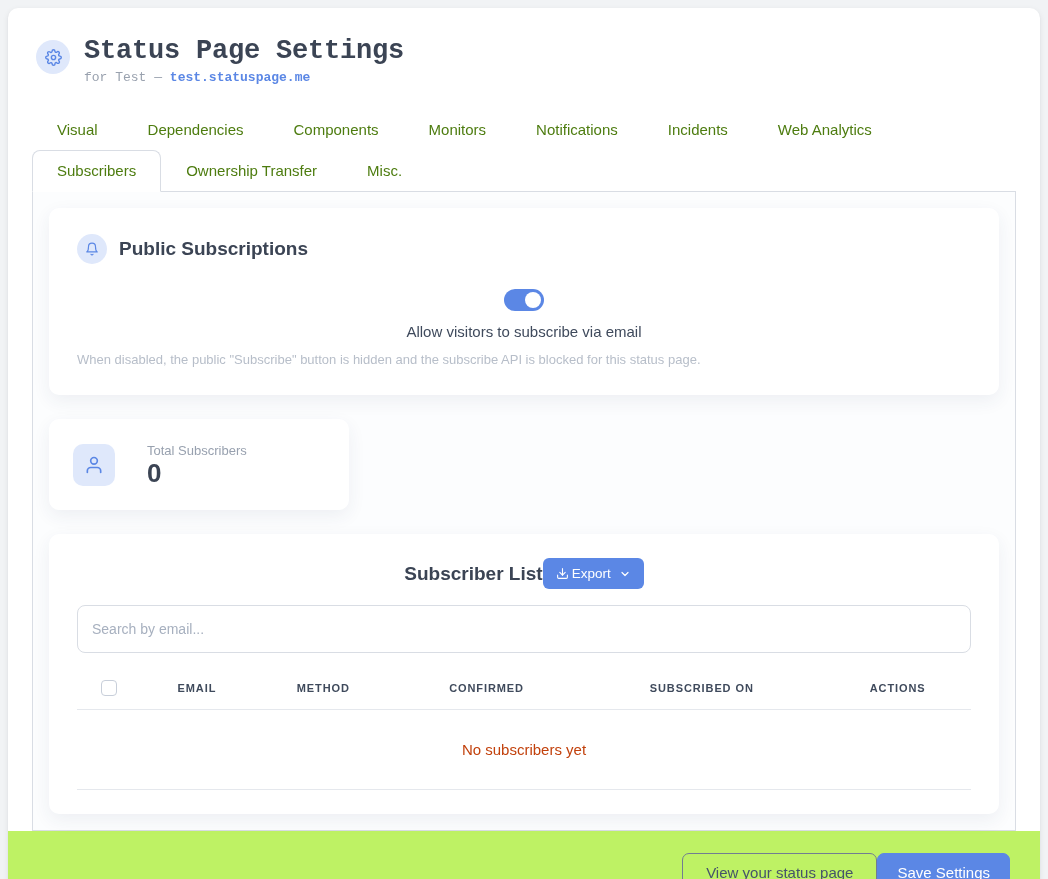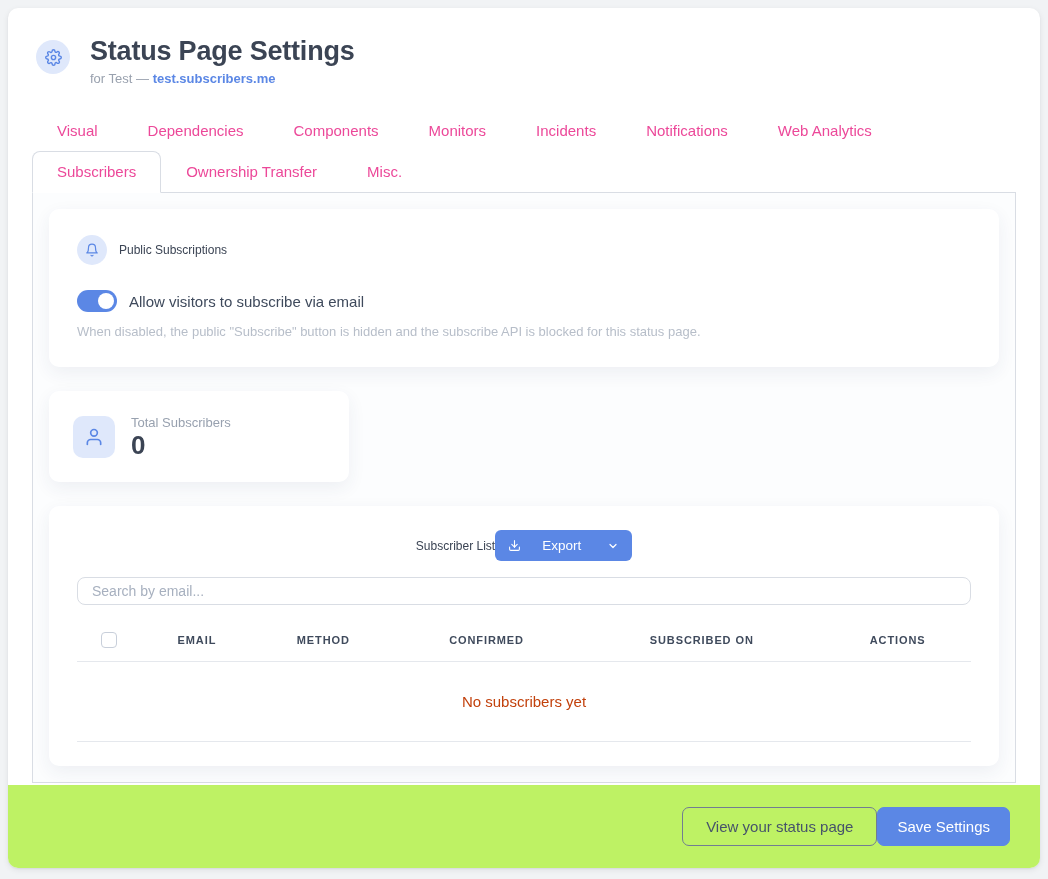--- a/index.html
+++ b/index.html
@@ -15,38 +15,38 @@
     min-height: 860px;
     background: #ffffff;
     border-radius: 10px;
     box-shadow: 0 1px 2px rgba(16,24,40,.06), 0 2px 6px rgba(16,24,40,.08);
     display: flex;
     flex-direction: column;
     overflow: hidden;
   }
 
   
-  .header { display: flex; align-items: flex-start; gap: 20px; padding: 28px 28px 0; }
+  .header { display: flex; align-items: flex-start; gap: 14px; padding: 28px 28px 0; font-family: Liberation Mono, monospace; }
   .header-icon {
     width: 34px; height: 34px; border-radius: 50%;
     background: #dfe8fb; color: #5b87e5;
     display: flex; align-items: center; justify-content: center;
     flex: 0 0 auto; margin-top: 4px;
   }
   .page-title { font-size: 27px; font-weight: 600; color: #3b4454; letter-spacing: -.2px; }
   .page-subtitle { margin-top: 4px; font-size: 13px; color: #99a1ae; }
   .page-subtitle a { color: #5b87e5; text-decoration: none; font-weight: 600; }
 
   
   .tabs { margin: 24px 24px 0; }
   .tabs-row { display: flex; }
   .tab {
     padding: 11px 24px;
     font-size: 15px;
-    color: #ec4899;
+    color: #4d7c0f;
     border: 1px solid transparent;
     white-space: nowrap;
     cursor: pointer;
   }
   .tab.active {
     background: #fff;
     border-color: #d9dde4;
     border-bottom-color: #fff;
     border-radius: 8px 8px 0 0;
     position: relative;
@@ -70,57 +70,57 @@
   }
 
   
   .card-pubsubs { padding: 26px 28px 28px; }
   .pub-head { display: flex; align-items: center; gap: 12px; }
   .pub-icon {
     width: 30px; height: 30px; border-radius: 50%;
     background: #dfe8fb; color: #5b87e5;
     display: flex; align-items: center; justify-content: center; flex: 0 0 auto;
   }
-  .section-title { font-size: 12px; font-weight: 400; color: #3b4454; }
-  .toggle-row { margin-top: 25px; display: flex; align-items: center; gap: 12px; }
+  .section-title { font-size: 19px; font-weight: 700; color: #3b4454; }
+  .toggle-row { margin-top: 25px; display: flex; align-items: center; gap: 12px; flex-direction: column; }
   .toggle {
     width: 40px; height: 22px; border-radius: 11px;
     background: #5b87e5; position: relative; cursor: pointer; flex: 0 0 auto;
   }
   .toggle::after {
     content: ""; position: absolute; top: 3px; right: 3px;
     width: 16px; height: 16px; border-radius: 50%; background: #fff;
   }
   .toggle-label { font-size: 15px; color: #3f4a5c; }
   .helper-text { margin-top: 12px; font-size: 13px; color: #b7bec9; }
 
   
   .card-stat {
     width: 300px; margin-top: 24px; padding: 24px;
-    display: flex; align-items: center; gap: 16px;
+    display: flex; align-items: center; gap: 32px;
   }
   .stat-icon {
     width: 42px; height: 42px; border-radius: 10px;
     background: #dfe8fb; color: #5b87e5;
     display: flex; align-items: center; justify-content: center; flex: 0 0 auto;
   }
   .stat-label { font-size: 13px; color: #98a1af; }
   .stat-value { font-size: 26px; font-weight: 600; color: #3b4454; margin-top: 2px; line-height: 1; }
 
   
   .card-list { margin-top: 24px; padding: 24px 28px; }
   .list-head { display: flex; align-items: center; justify-content: center; }
   .export-btn {
     background: #5b87e5; color: #fff; border: none; border-radius: 6px;
     padding: 8px 13px; font-size: 13.5px; font-family: inherit;
-    display: flex; align-items: center; gap: 21px; cursor: pointer;
+    display: flex; align-items: center; gap: 3px; cursor: pointer;
   }
   .export-btn .caret { margin-left: 5px; display: flex; }
   .search-input {
-    margin-top: 16px; width: 100%; height: 28px;
+    margin-top: 16px; width: 100%; height: 48px;
     border: 1px solid #d9dde4; border-radius: 8px;
     padding: 0 14px; font-size: 14px; color: #3f4a5c;
     font-family: inherit; outline: none; background: #fff;
   }
   .search-input::placeholder { color: #a7b0bf; }
 
   table.sub-table { width: 100%; border-collapse: collapse; margin-top: 14px; }
   .sub-table th {
     font-size: 11px; font-weight: 700; letter-spacing: .9px;
     color: #3f4a5c; text-align: center; padding: 13px 8px;
@@ -163,32 +163,32 @@
 
   <div class="header">
     <div class="header-icon">
       <svg class="icon-svg" width="17" height="17" viewBox="0 0 24 24" fill="none" stroke="currentColor" stroke-width="2" stroke-linecap="round" stroke-linejoin="round">
           <circle cx="12" cy="12" r="3"></circle>
           <path d="M19.4 15a1.65 1.65 0 0 0 .33 1.82l.06.06a2 2 0 0 1 0 2.83 2 2 0 0 1-2.83 0l-.06-.06a1.65 1.65 0 0 0-1.82-.33 1.65 1.65 0 0 0-1 1.51V21a2 2 0 0 1-2 2 2 2 0 0 1-2-2v-.09A1.65 1.65 0 0 0 9 19.4a1.65 1.65 0 0 0-1.82.33l-.06.06a2 2 0 0 1-2.83 0 2 2 0 0 1 0-2.83l.06-.06a1.65 1.65 0 0 0 .33-1.82 1.65 1.65 0 0 0-1.51-1H3a2 2 0 0 1-2-2 2 2 0 0 1 2-2h.09A1.65 1.65 0 0 0 4.6 9a1.65 1.65 0 0 0-.33-1.82l-.06-.06a2 2 0 0 1 0-2.83 2 2 0 0 1 2.83 0l.06.06a1.65 1.65 0 0 0 1.82.33H9a1.65 1.65 0 0 0 1-1.51V3a2 2 0 0 1 2-2 2 2 0 0 1 2 2v.09a1.65 1.65 0 0 0 1 1.51 1.65 1.65 0 0 0 1.82-.33l.06-.06a2 2 0 0 1 2.83 0 2 2 0 0 1 0 2.83l-.06.06a1.65 1.65 0 0 0-.33 1.82V9a1.65 1.65 0 0 0 1.51 1H21a2 2 0 0 1 2 2 2 2 0 0 1-2 2h-.09a1.65 1.65 0 0 0-1.51 1z"></path>
         </svg>
     </div>
     <div>
       <div class="page-title">Status Page Settings</div>
-      <div class="page-subtitle"><span>for Test — </span><a href="#">test.subscribers.me</a></div>
+      <div class="page-subtitle"><span>for Test — </span><a href="#">test.statuspage.me</a></div>
     </div>
   </div>
 
   <div class="tabs">
     <div class="tabs-row">
       <div class="tab">Visual</div>
       <div class="tab">Dependencies</div>
       <div class="tab">Components</div>
       <div class="tab">Monitors</div>
+      <div class="tab">Notifications</div>
       <div class="tab">Incidents</div>
-      <div class="tab">Notifications</div>
       <div class="tab">Web Analytics</div>
     </div>
     <div class="tabs-row">
       <div class="tab active">Subscribers</div>
       <div class="tab">Ownership Transfer</div>
       <div class="tab">Misc.</div>
     </div>
   </div>
 
   <div class="panel">

